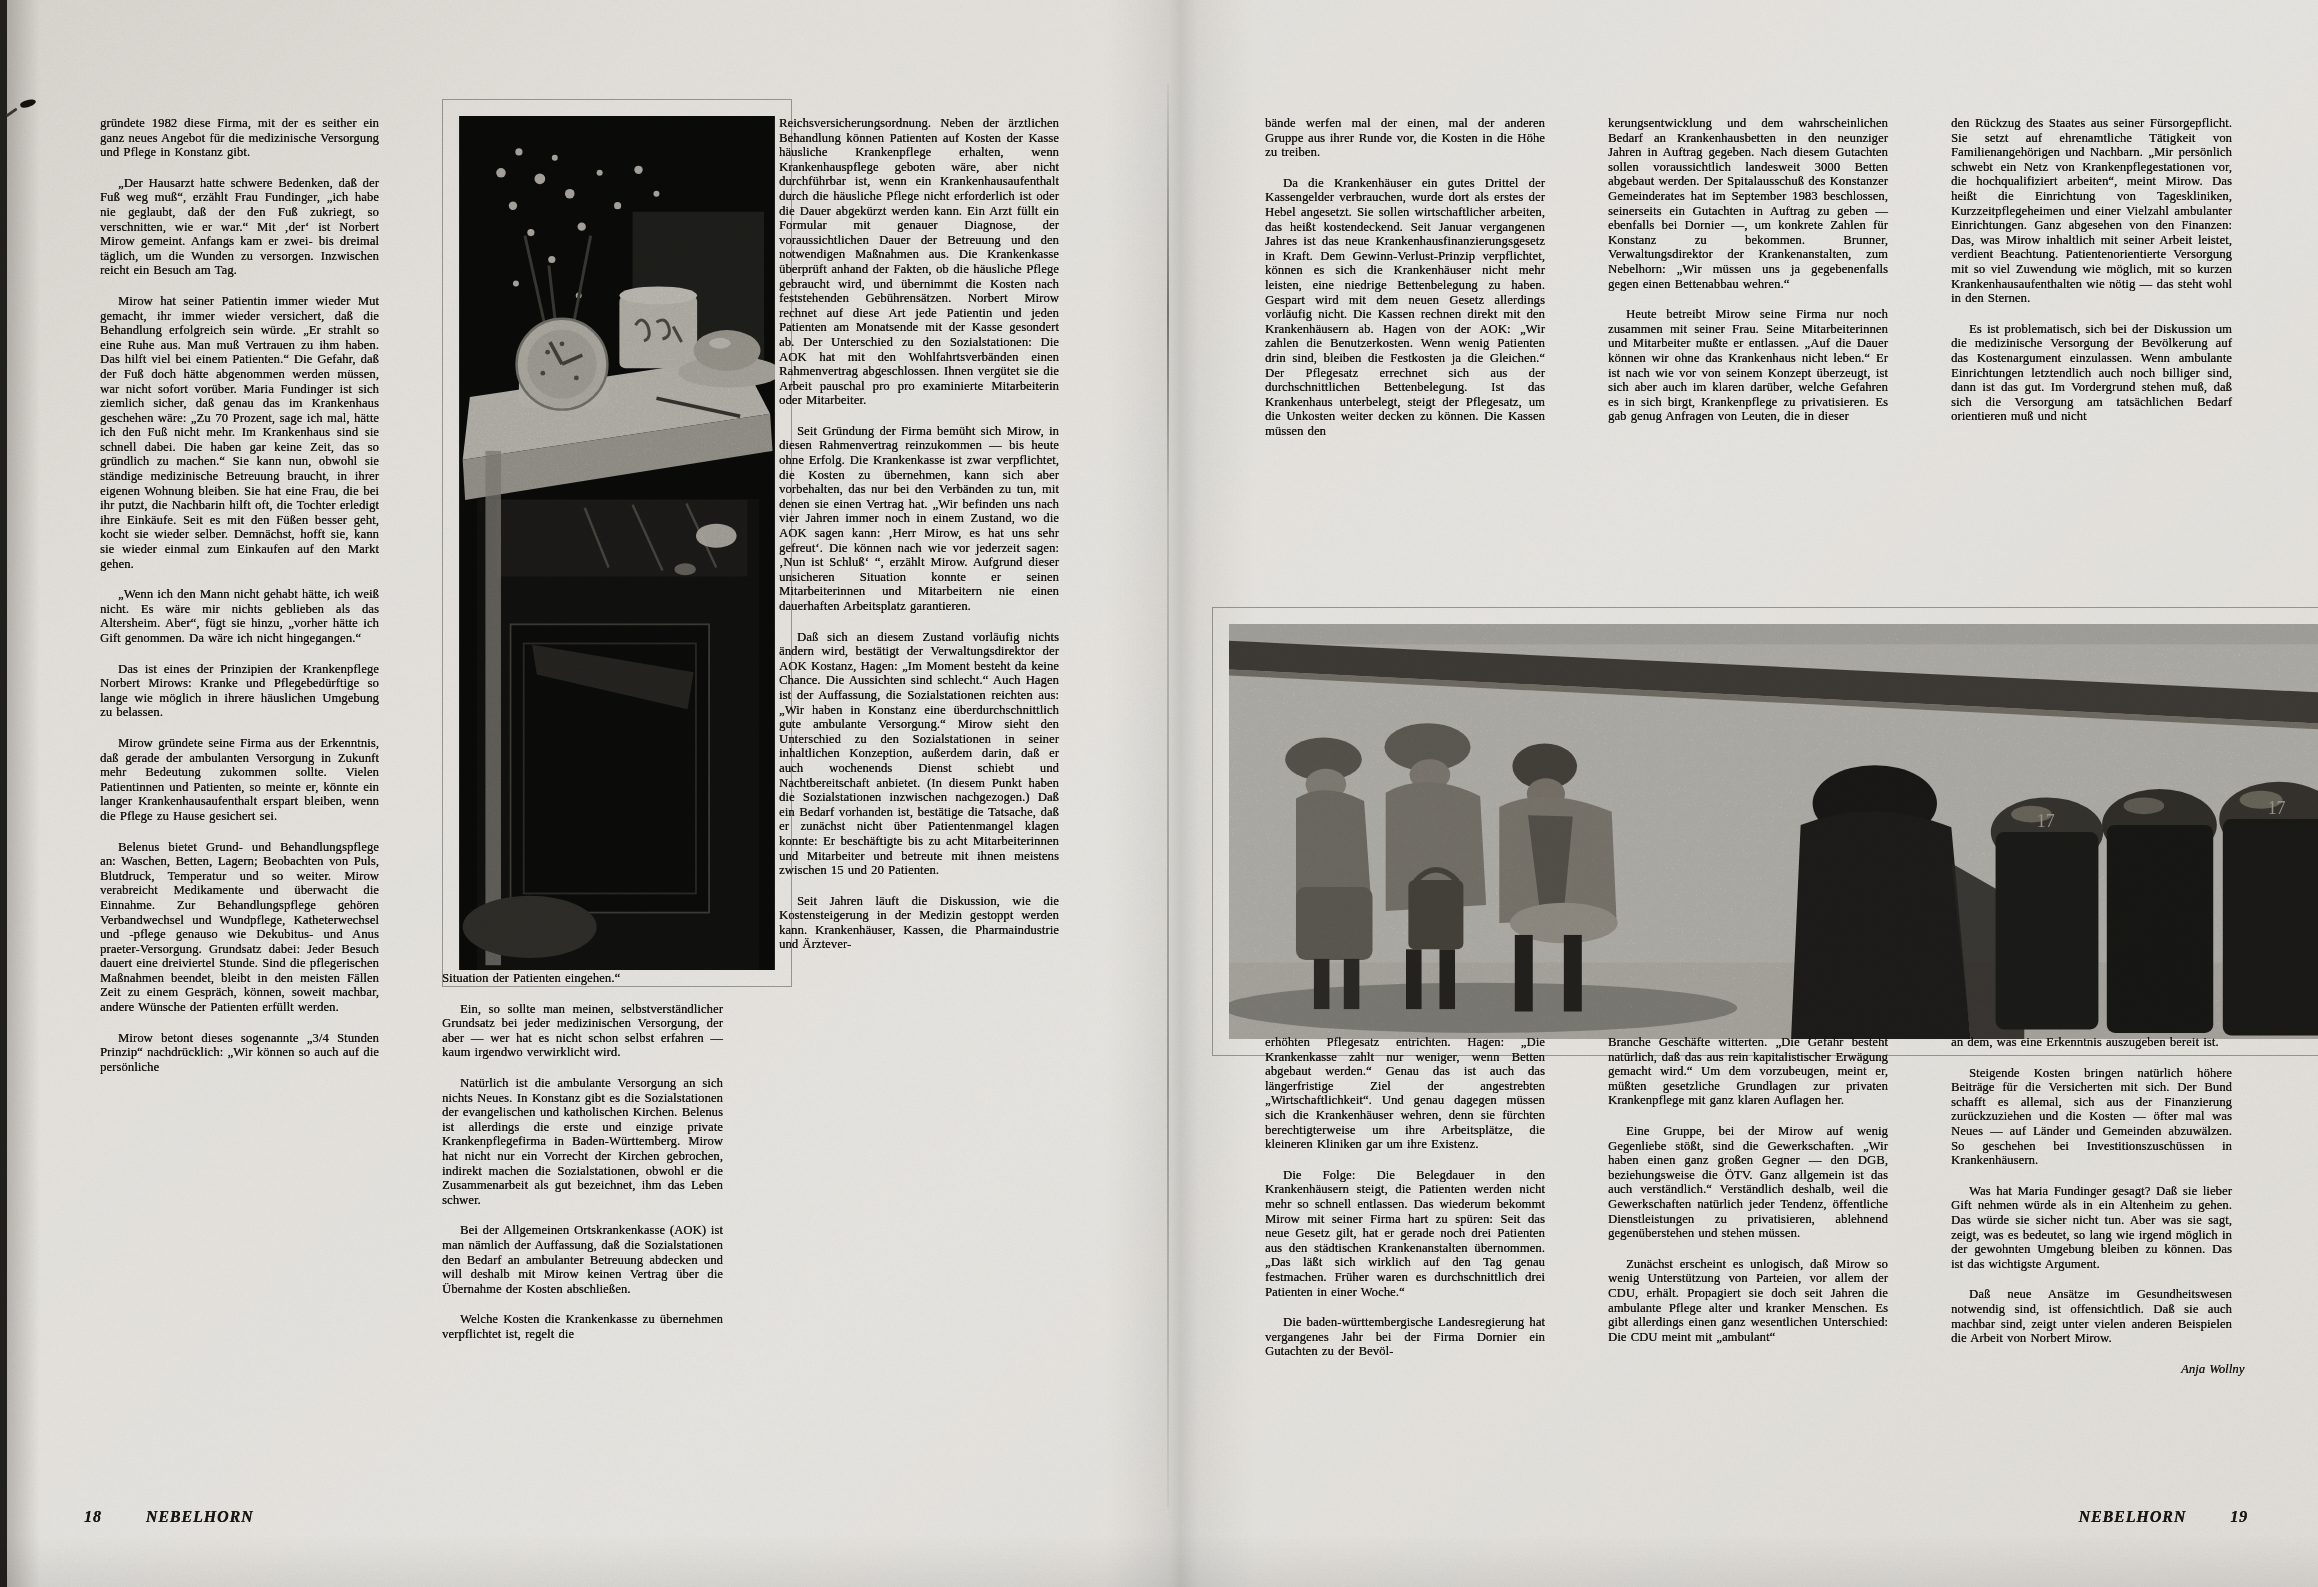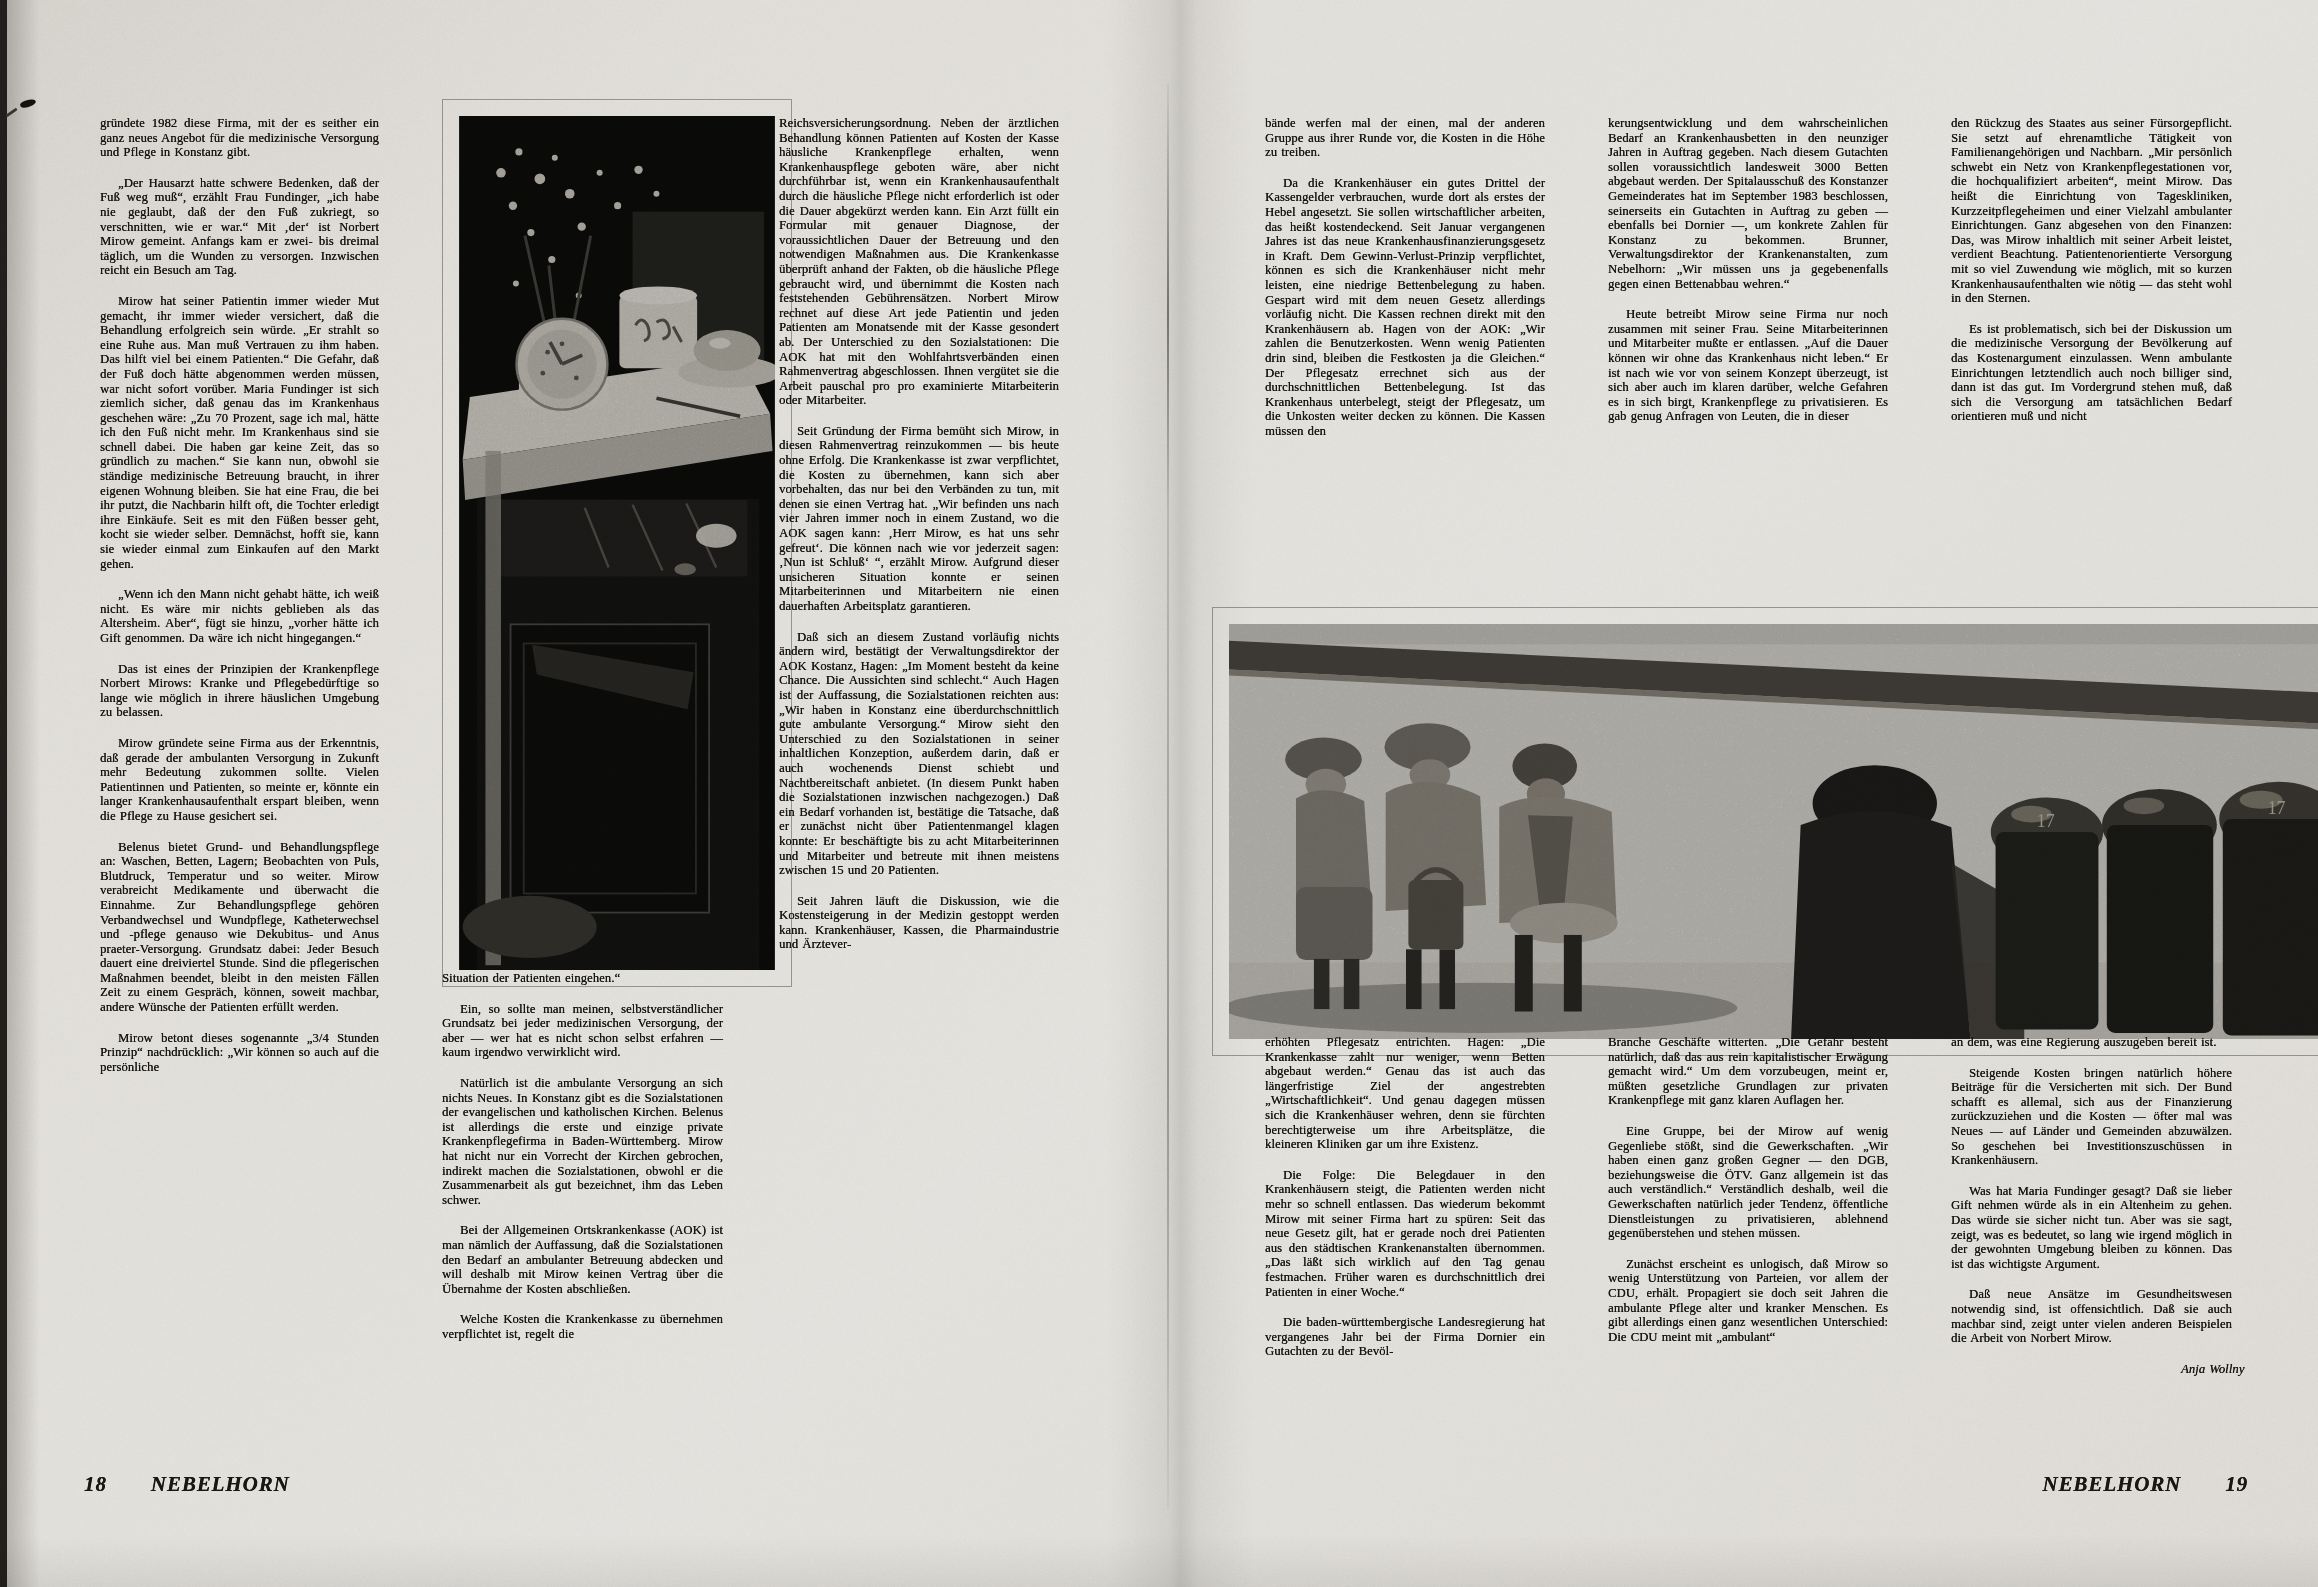--- a/index.html
+++ b/index.html
@@ -21,21 +21,21 @@
   .bottom-shade{position:absolute;left:0;bottom:0;width:2319px;height:54px;
                 background:linear-gradient(to bottom,rgba(0,0,0,0),rgba(0,0,0,.07));}
   
   .col{position:absolute;overflow:hidden;text-align:justify;
        font-size:12.6px;line-height:14.6px;letter-spacing:0.1px;word-spacing:0.9px;}
   .col p{margin:16px;text-indent:18px;text-shadow:0.2px 0 0 currentColor;}
   .col p.cont{text-indent:0;}
   .byline{margin-top:14px;text-align:right;font-style:italic;font-weight:normal;
           padding-right:3.6px;text-shadow:0.2px 0 0 currentColor;}
   
-  .footer{position:absolute;top:1472px;font-style:italic;font-weight:bold;font-size:21px;
+  .footer{position:absolute;top:1508px;font-style:italic;font-weight:bold;font-size:16px;
           letter-spacing:0.9px;white-space:nowrap;text-shadow:0.2px 0 0 currentColor;}
   .footer .gap{display:inline-block;width:44px;}
   #footer-right{text-align:right;}
   
   figure{margin:16px;padding:16px;position:absolute;}
   figure svg{display:block;}
   .photo-frame{outline:0.6px solid rgba(60,58,54,.45);}
 </style>
 </head>
 <body>
@@ -250,21 +250,21 @@
     <p>Die baden-württembergische Landesregierung hat vergangenes Jahr bei der Firma Dornier ein Gutachten zu der Bevöl-</p>
   </section>
 
   <section class="col" style="left:1592px;top:1019px;width:312px;height:472px">
     <p class="cont">Branche Geschäfte witterten. „Die Gefahr besteht natürlich, daß das aus rein kapitalistischer Erwägung gemacht wird.“ Um dem vorzubeugen, meint er, müßten gesetzliche Grundlagen zur privaten Krankenpflege mit ganz klaren Auflagen her.</p>
     <p>Eine Gruppe, bei der Mirow auf wenig Gegenliebe stößt, sind die Gewerkschaften. „Wir haben einen ganz großen Gegner — den DGB, beziehungsweise die ÖTV. Ganz allgemein ist das auch verständlich.“ Verständlich deshalb, weil die Gewerkschaften natürlich jeder Tendenz, öffentliche Dienstleistungen zu privatisieren, ablehnend gegenüberstehen und stehen müssen.</p>
     <p>Zunächst erscheint es unlogisch, daß Mirow so wenig Unterstützung von Parteien, vor allem der CDU, erhält. Propagiert sie doch seit Jahren die ambulante Pflege alter und kranker Menschen. Es gibt allerdings einen ganz wesentlichen Unterschied: Die CDU meint mit „ambulant“</p>
   </section>
 
   <section class="col" style="left:1935px;top:1019px;width:313px;height:451px">
-    <p class="cont">an dem, was eine Regierung auszugeben bereit ist.</p>
+    <p class="cont">an dem, was eine Erkenntnis auszugeben bereit ist.</p>
     <p>Steigende Kosten bringen natürlich höhere Beiträge für die Versicherten mit sich. Der Bund schafft es allemal, sich aus der Finanzierung zurückzuziehen und die Kosten — öfter mal was Neues — auf Länder und Gemeinden abzuwälzen. So geschehen bei Investitionszuschüssen in Krankenhäusern.</p>
     <p>Was hat Maria Fundinger gesagt? Daß sie lieber Gift nehmen würde als in ein Altenheim zu gehen. Das würde sie sicher nicht tun. Aber was sie sagt, zeigt, was es bedeutet, so lang wie irgend möglich in der gewohnten Umgebung bleiben zu können. Das ist das wichtigste Argument.</p>
     <p>Daß neue Ansätze im Gesundheitswesen notwendig sind, ist offensichtlich. Daß sie auch machbar sind, zeigt unter vielen anderen Beispielen die Arbeit von Norbert Mirow.</p>
     <div class="byline">Anja Wollny</div>
   </section>
 
   <div class="footer" id="footer-right" style="left:1935px;width:313px;">
     <span>NEBELHORN</span><span class="gap"></span><span>19</span>
   </div>
 

